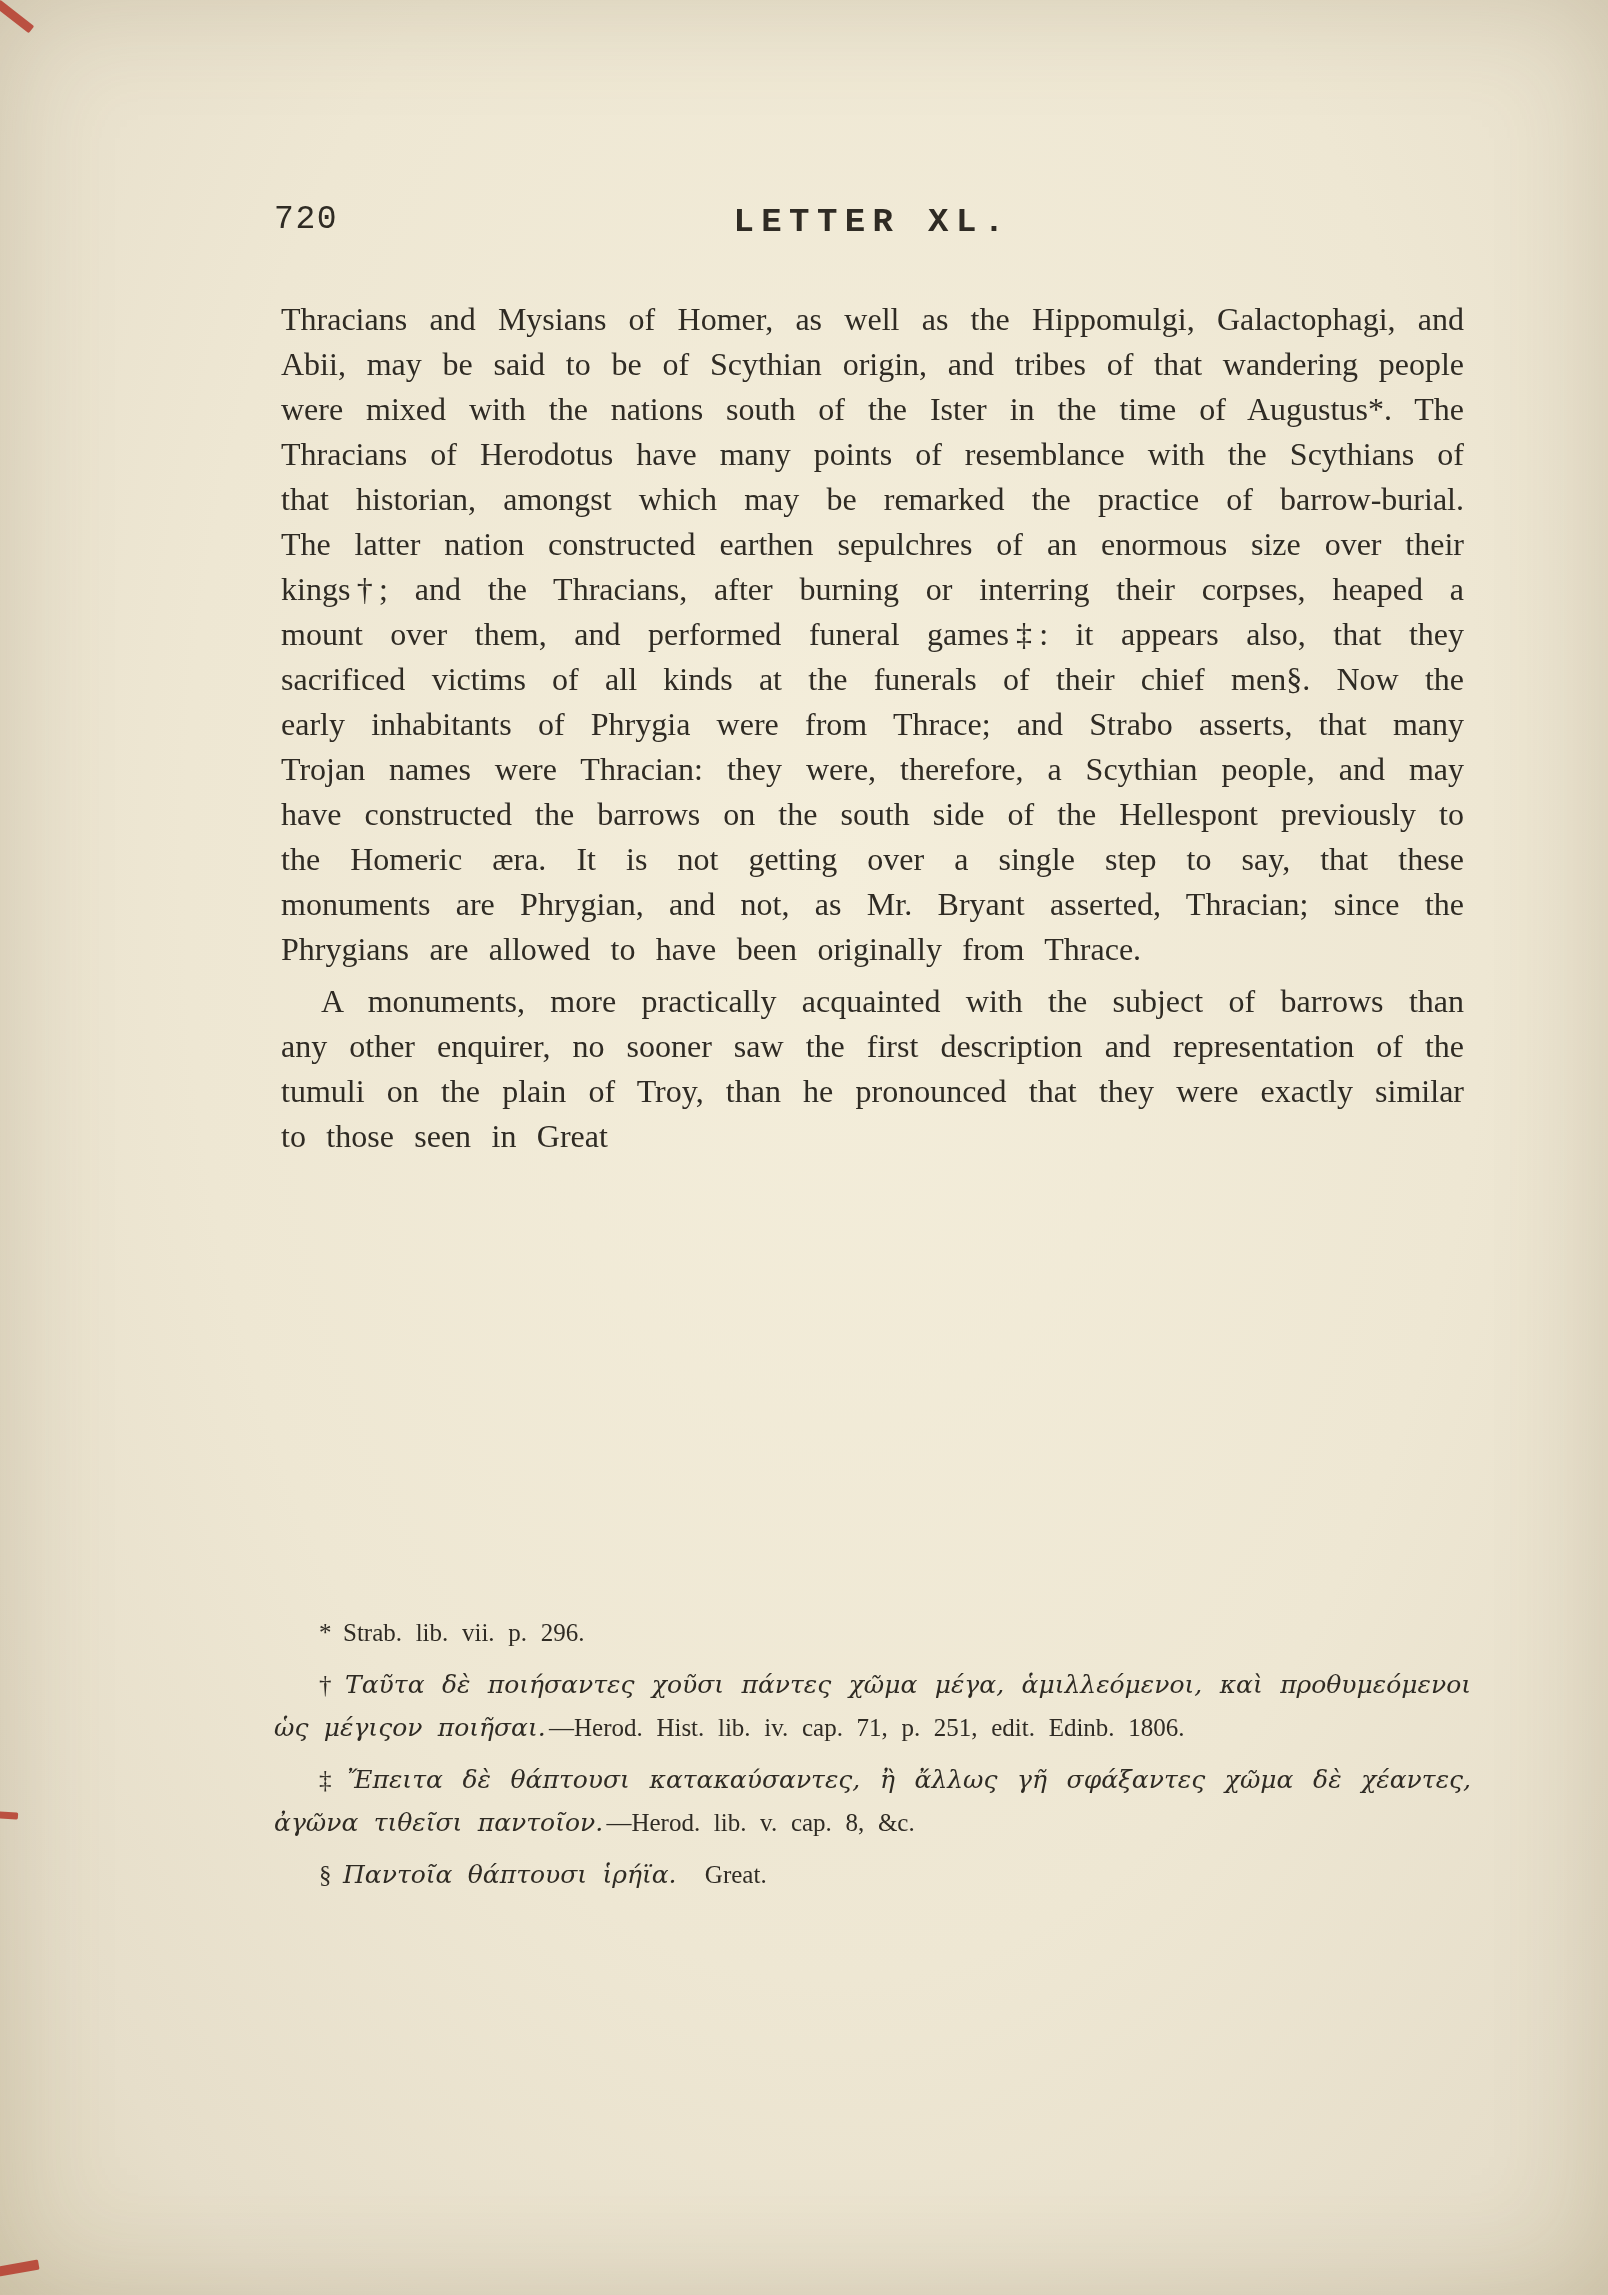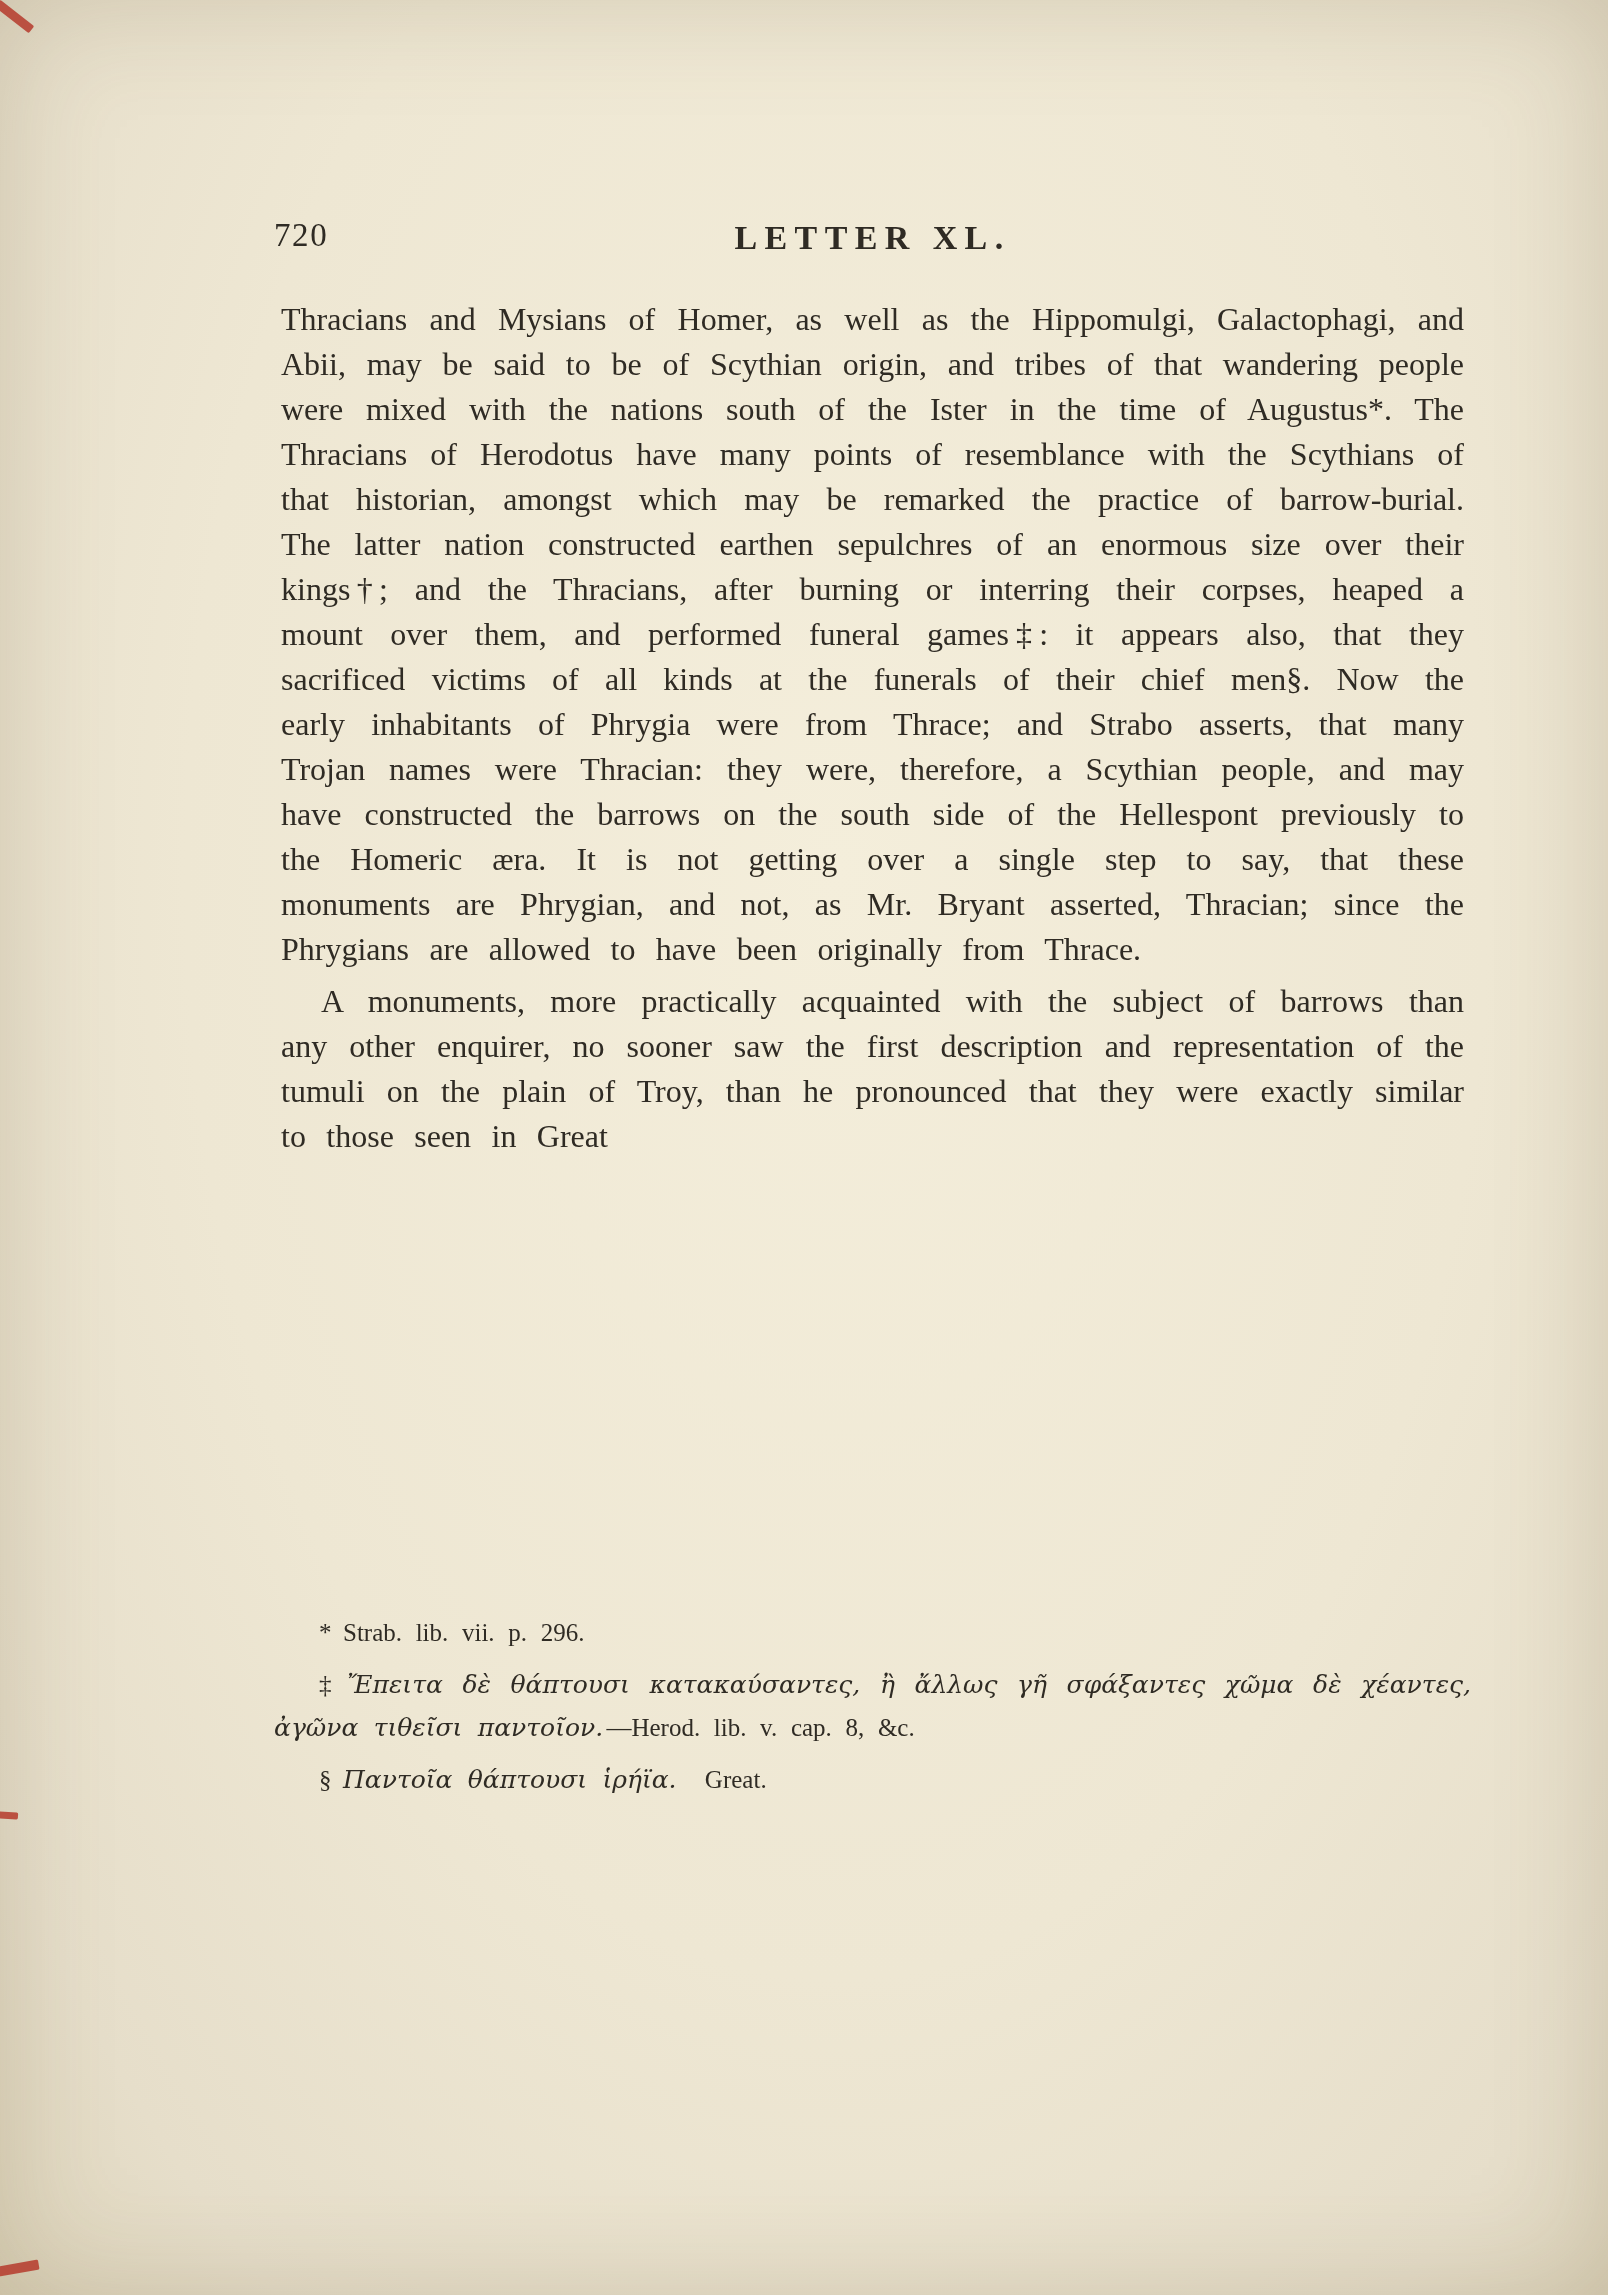--- a/index.html
+++ b/index.html
@@ -27,24 +27,25 @@
     background: #b5392c;
     opacity: 0.85;
     border-radius: 1.6px;
   }
   .mark-top    { left: -6.6px; top: 11.5px;    width: 43px; height: 9px; transform: rotate(38deg); }
   .mark-mid    { left: -3.3px; top: 1812px;  width: 21.4px; height: 7.4px;  transform: rotate(4deg); }
   .mark-bottom { left: -1.6px; top: 2263px;  width: 41px; height: 10px; transform: rotate(-10deg); }
 
   .page-header {
     position: absolute;
-    top: 214px;
+    top: 198px;
     left: 274px;
     width: 1197px;
     height: 41px;
+    font-family: Liberation Mono, monospace;
   }
   .page-number {
     position: absolute;
     left: 0;
     top: 3.3px;
     font-size: 33px;
     letter-spacing: 1.6px;
   }
   .running-title {
     text-align: center;
@@ -105,20 +106,21 @@
 
   <main class="body-text">
     <p class="para">Thracians and Mysians of Homer, as well as the Hippomulgi, Galactophagi, and Abii, may be said to be of Scythian origin, and tribes of that wandering people were mixed with the nations south of the Ister in the time of Augustus*.  The Thracians of Herodotus have many points of resemblance with the Scythians of that historian, amongst which may be remarked the practice of barrow-burial.  The latter nation constructed earthen sepulchres of an enormous size over their kings†; and the Thracians, after burning or interring their corpses, heaped a mount over them, and performed funeral games‡: it appears also, that they sacrificed victims of all kinds at the funerals of their chief men§.  Now the early inhabitants of Phrygia were from Thrace; and Strabo asserts, that many Trojan names were Thracian: they were, therefore, a Scythian people, and may have constructed the barrows on the south side of the Hellespont previously to the Homeric æra.  It is not getting over a single step to say, that these monuments are Phrygian, and not, as Mr. Bryant asserted, Thracian; since the Phrygians are allowed to have been originally from Thrace.</p>
     <p class="para para-indent">A monuments, more practically acquainted with the subject of barrows than any other enquirer, no sooner saw the first description and representation of the tumuli on the plain of Troy, than he pronounced that they were exactly similar to those seen in Great</p>
   </main>
 
   <section class="footnotes">
 
     <p class="footnote"><span class="fn-marker">*</span><span class="citation">Strab. lib. vii. p. 296.</span></p>
 
+    <p class="footnote"><span class="fn-marker">†</span><span class="greek">Ταῦτα δὲ ποιήσαντες χοῦσι πάντες χῶμα μέγα, ἁμιλλεόμενοι, καὶ προθυμεόμενοι ὡς μέγιςον ποιῆσαι.</span><span class="citation">—Herod. Hist. lib. iv. cap. 71, p. 251, edit. Edinb. 1806.</span></p>
 
     <p class="footnote"><span class="fn-marker">‡</span><span class="greek">Ἔπειτα δὲ θάπτουσι κατακαύσαντες, ἢ ἄλλως γῆ σφάξαντες χῶμα δὲ χέαντες, ἀγῶνα τιθεῖσι παντοῖον.</span><span class="citation">—Herod. lib. v. cap. 8, &amp;c.</span></p>
 
     <p class="footnote"><span class="fn-marker">§</span><span class="greek">Παντοῖα θάπτουσι ἱρήϊα.</span><span class="citation"> Great.</span></p>
 
   </section>
 
 </div>
 
 

